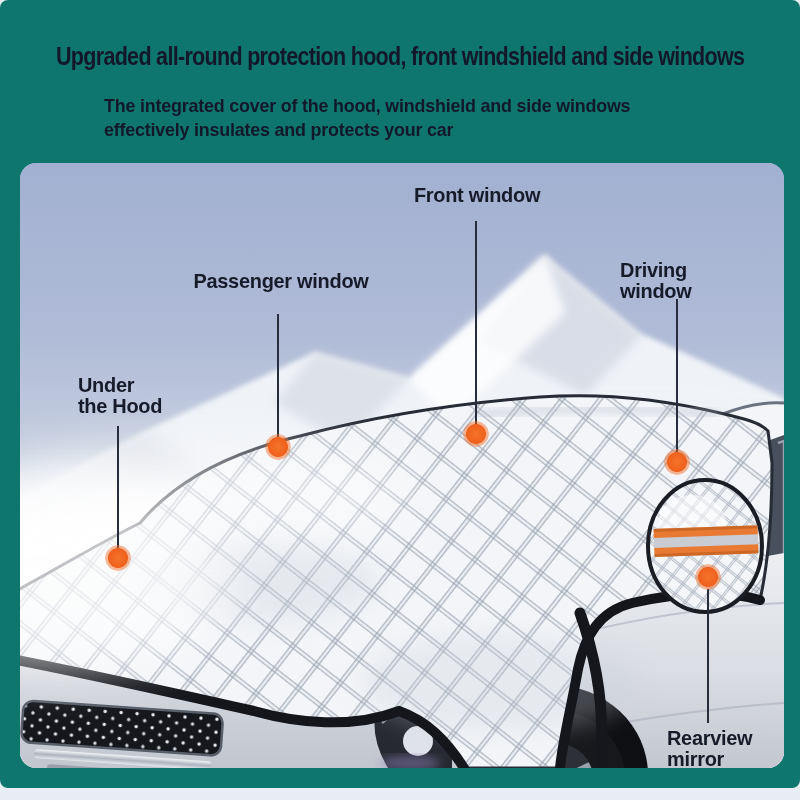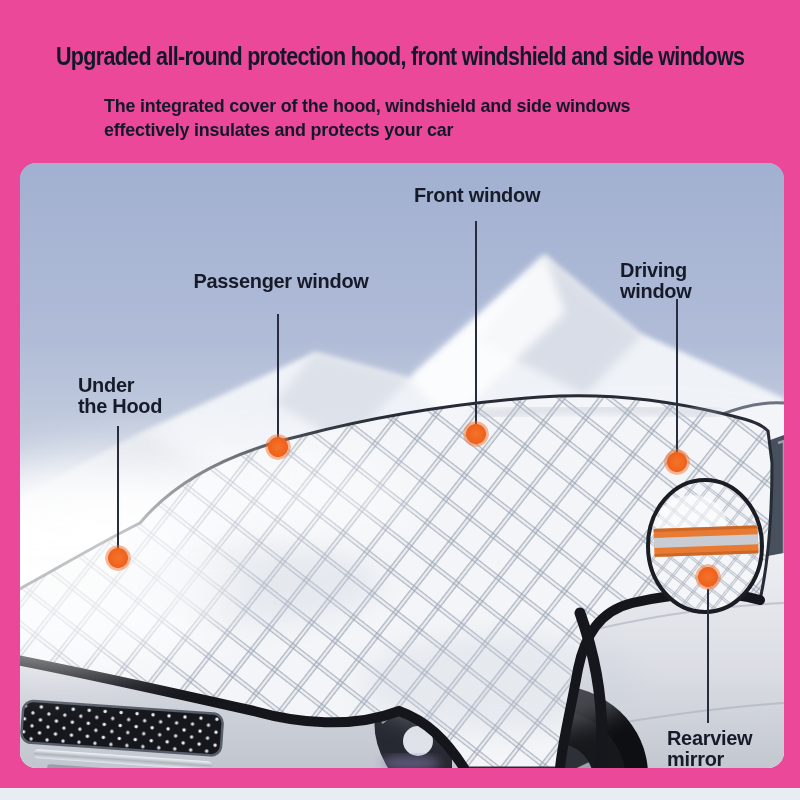--- a/index.html
+++ b/index.html
@@ -1,17 +1,17 @@
 <!DOCTYPE html>
 <html><head>
 <meta charset="utf-8">
 <style>
   html,body{margin:0;padding:0;background:#e8edf4;}
-  .page{position:relative;width:800px;height:788px;background:#ec4899;overflow:hidden;
-        font-family:"Liberation Sans","DejaVu Sans",sans-serif;color:#151a2b;}
+  .page{position:relative;width:800px;height:788px;background:#0f766e;overflow:hidden;
+        font-family:"Liberation Sans","DejaVu Sans",sans-serif;color:#151a2b;border-radius:8px;}
   
   .title{position:absolute;top:42px;left:0;width:800px;text-align:center;
          font-size:25px;font-weight:700;letter-spacing:-0.8px;white-space:nowrap;
          transform:scaleX(.86);transform-origin:50% 50%;color:#12182a;}
   .subtitle{position:absolute;top:94px;left:104px;width:620px;
             font-size:19px;line-height:24px;font-weight:700;letter-spacing:-0.2px;
             white-space:pre-line;transform:scaleX(.94);transform-origin:0 0;color:#12182a;}
   
   .photo{position:absolute;left:20px;top:163px;width:764px;height:605px;
          border-radius:16px;overflow:hidden;background:#aab7d5;}

